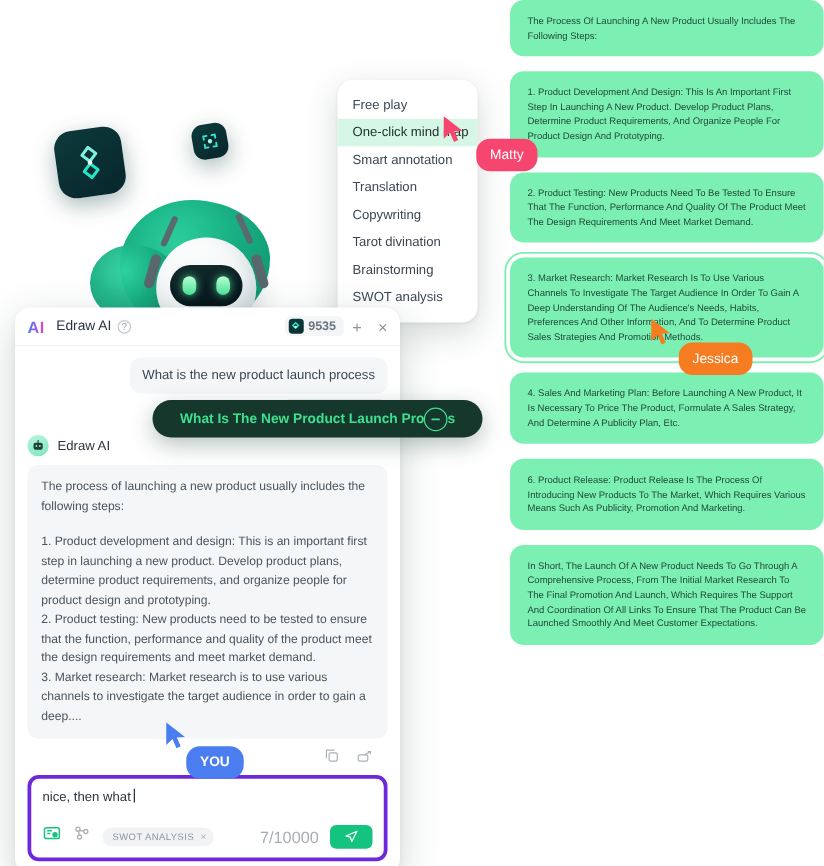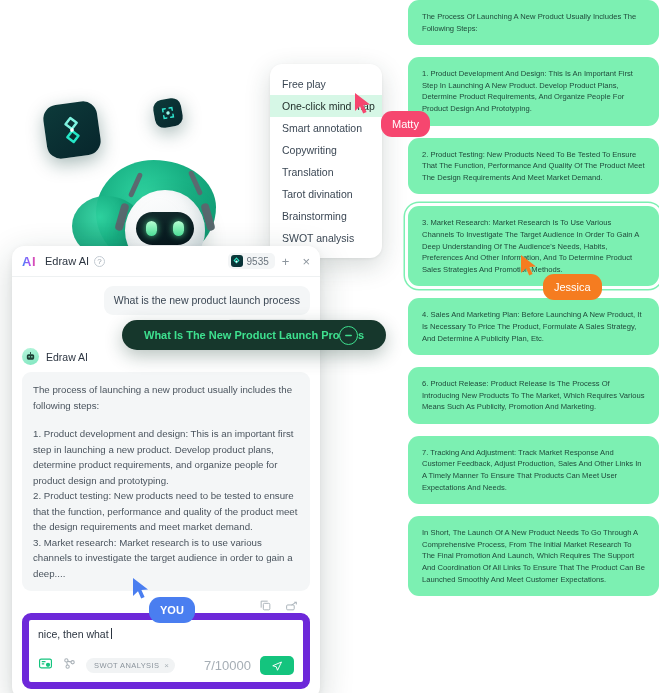--- a/index.html
+++ b/index.html
@@ -82,21 +82,21 @@
   .hdr-right { margin-left: auto; display: flex; align-items: center; }
   .credits {
     display: flex; align-items: center; gap: 4px;
     background: #f3f5f6; border-radius: 5px; padding: 2px 6px 2px 3px;
   }
   .credits .coin {
     width: 12px; height: 12px; border-radius: 3px;
     background: linear-gradient(150deg,#0e3b3b,#073036);
     display:flex;align-items:center;justify-content:center;
   }
-  .credits .num { font-size: 10px; color: #6b757e; }
+  .credits .num { font-size: 10px; color: #6b757e; font-weight: bold; }
   .plus-btn { font-size: 13px; color: #8d969e; padding: 0 7px; cursor: pointer;}
   .close-btn { font-size: 13px; color: #8d969e; padding: 0 2px 0 6px; cursor: pointer;}
 
   .chat-body { padding: 9px 10px 0 10px; height: 300px; position: relative; }
   .user-row { display: flex; justify-content: flex-end; }
   .user-bubble {
     background: #f4f6f7; border-radius: 9px; padding: 7px 10px;
     font-size: 10.5px; color: #3b4754; max-width: 215px; line-height: 15px;
   }
   .tag-under {
@@ -118,21 +118,21 @@
     padding: 10px 11px; font-size: 9.7px; color: #4a545e; line-height: 15.5px;
   }
   .ai-bubble p { margin-bottom: 0; }
   .ai-bubble p.gap { margin-top: 13px; }
   .msg-actions { display:flex; justify-content:flex-end; gap:13px; padding:7px 12px 0 0;}
   .icon-btn { width:13px; height:13px; color:#a9b2b9; cursor:pointer; }
 
   
   .composer {
     position: absolute; left: 10px; right: 10px; bottom: 10px;
-    border: 7px solid #6d28d9; border-radius: 9px; background: #fff;
+    border: 3px solid #6d28d9; border-radius: 9px; background: #fff;
     padding: 8px 9px 7px 9px;
   }
   .composer-text { font-size: 10.5px; color: #2b3440; height: 28px; }
   .caret { display:inline-block; width:1px; height:11px; background:#2b3440;
            vertical-align:-1px; margin-left:2px; }
   .composer-bar { display: flex; align-items: center; gap: 9px; }
   .swot-chip {
     background:#f1f3f4; border-radius:9px; font-size:7.5px; color:#8b949c;
     padding: 3px 6px 3px 8px; letter-spacing:.4px; display:flex; align-items:center; gap:5px;
   }
@@ -217,24 +217,24 @@
     <div class="menu-item">
       <span>Free play</span>
     </div>
     <div class="menu-item active">
       <span>One-click mind map</span>
     </div>
     <div class="menu-item">
       <span>Smart annotation</span>
     </div>
     <div class="menu-item">
+      <span>Translation</span>
+    </div>
+    <div class="menu-item">
       <span>Copywriting</span>
-    </div>
-    <div class="menu-item">
-      <span>Translation</span>
     </div>
     <div class="menu-item">
       <span>Tarot divination</span>
     </div>
     <div class="menu-item">
       <span>Brainstorming</span>
     </div>
     <div class="menu-item">
       <span>SWOT analysis</span>
     </div>
@@ -362,23 +362,20 @@
     </div>
     <div class="card highlight" style="min-height:70px">
       <span>3. Market Research: Market Research Is To Use Various Channels To Investigate The Target Audience In Order To Gain A Deep Understanding Of The Audience's Needs, Habits, Preferences And Other Information, And To Determine Product Sales Strategies And Promotion Methods.</span>
     </div>
     <div class="card" style="min-height:54px">
       <span>4. Sales And Marketing Plan: Before Launching A New Product, It Is Necessary To Price The Product, Formulate A Sales Strategy, And Determine A Publicity Plan, Etc.</span>
     </div>
     <div class="card" style="min-height:56px">
       <span>6. Product Release: Product Release Is The Process Of Introducing New Products To The Market, Which Requires Various Means Such As Publicity, Promotion And Marketing.</span>
     </div>
-    <div class="card" style="min-height:58px">
-      <span>7. Tracking And Adjustment: Track Market Response And Customer Feedback, Adjust Production, Sales And Other Links In A Timely Manner To Ensure That Products Can Meet User Expectations And Needs.</span>
-    </div>
     <div class="card" style="min-height:64px">
       <span>In Short, The Launch Of A New Product Needs To Go Through A Comprehensive Process, From The Initial Market Research To The Final Promotion And Launch, Which Requires The Support And Coordination Of All Links To Ensure That The Product Can Be Launched Smoothly And Meet Customer Expectations.</span>
     </div>
   </div>
 
   <div class="cursor" style="left:353px; top:92px;">
     <svg width="20" height="24" viewBox="0 0 20 24">
       <path d="M2 1 L2 19 L7 14.2 L10.2 21.5 L13.6 20 L10.4 13 L17 12.6 Z" fill="#f6466f"></path>
     </svg>
     <span class="tag tag-matty" style="left:28px; top:19px;">Matty</span>

